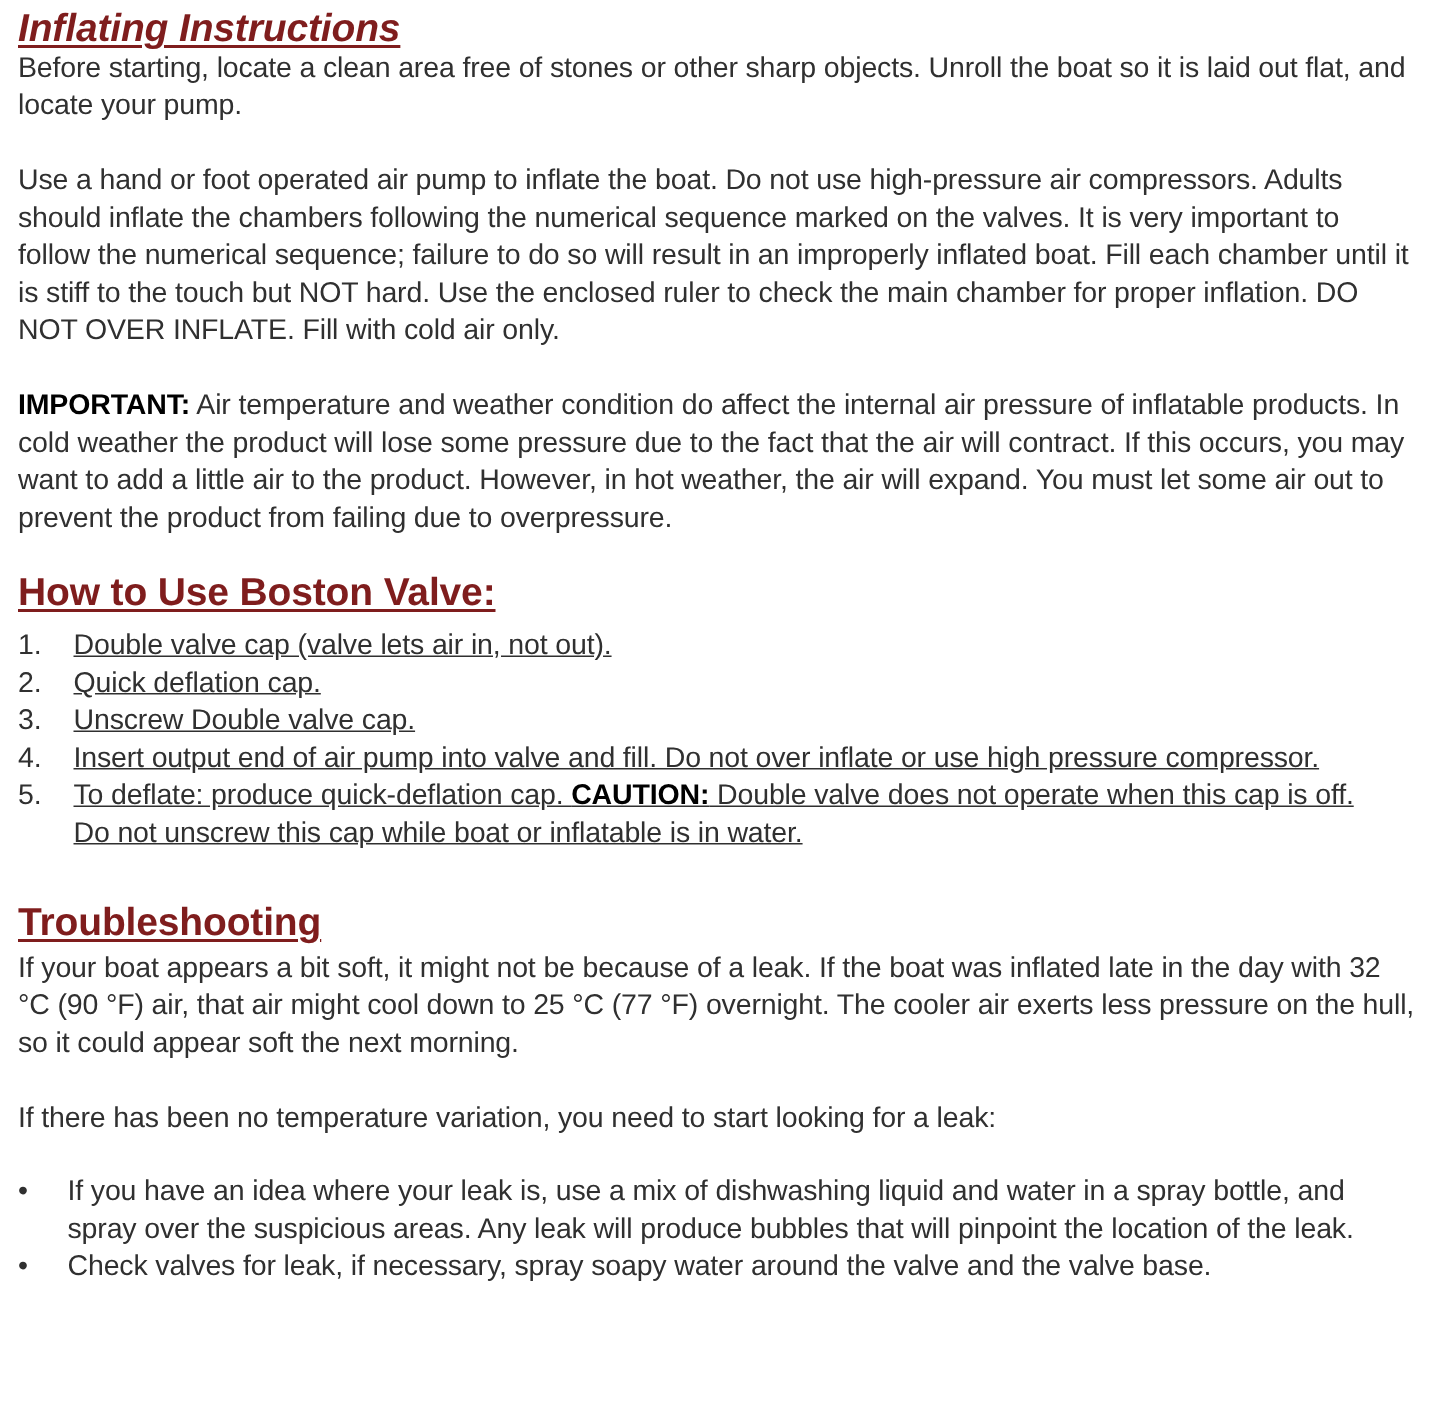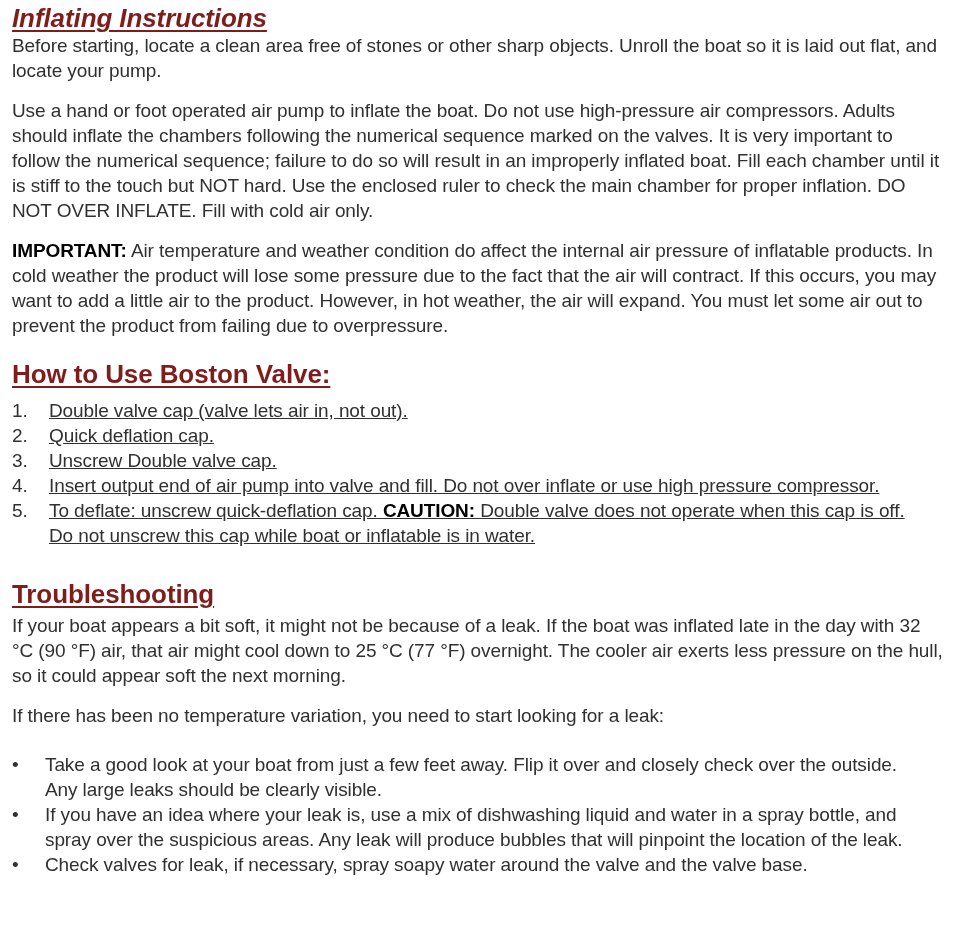--- a/index.html
+++ b/index.html
@@ -20,21 +20,21 @@
     line-height: 30px;
     font-weight: bold;
     color: #7f1d1d;
     text-decoration: underline;
     text-decoration-thickness: 2px;
     text-underline-offset: 3px;
     margin: 0;
   }
   .heading.italic { font-style: italic; }
   p { margin: 0; }
-  .para-gap { margin-top: 15px; }
+  .para-gap { margin-top: 25px; }
   b, strong { color: #000000; }
 
   .h2-boston { margin-top: 21px; margin-bottom: 3px; }
   .h2-trouble { margin-top: 31px; margin-bottom: 4px; }
 
   ol.steps {
     list-style: none;
     counter-reset: step;
     margin: 9px 30px 0 0;
     padding: 0 0 0 37px;
@@ -76,28 +76,27 @@
     <p class="para-gap"><b>IMPORTANT:</b><span> Air temperature and weather condition do affect the internal air pressure of inflatable products. In cold weather the product will lose some pressure due to the fact that the air will contract. If this occurs, you may want to add a little air to the product. However, in hot weather, the air will expand. You must let some air out to prevent the product from failing due to overpressure.</span></p>
   </section>
 
   <section>
     <h2 class="heading h2-boston">How to Use Boston Valve:</h2>
     <ol class="steps">
       <li><span>Double valve cap (valve lets air in, not out).</span><b></b><span></span></li>
       <li><span>Quick deflation cap.</span><b></b><span></span></li>
       <li><span>Unscrew Double valve cap.</span><b></b><span></span></li>
       <li><span>Insert output end of air pump into valve and fill. Do not over inflate or use high pressure compressor.</span><b></b><span></span></li>
-      <li><span>To deflate: unscrew quick-deflation cap. </span><b>CAUTION:</b><span> Double valve does not operate when this cap is off. Do not unscrew this cap while boat or inflatable is in water.</span></li>
+      <li><span>To deflate: produce quick-deflation cap. </span><b>CAUTION:</b><span> Double valve does not operate when this cap is off. Do not unscrew this cap while boat or inflatable is in water.</span></li>
     </ol>
   </section>
 
   <section>
     <h2 class="heading h2-trouble">Troubleshooting</h2>
     <p>If your boat appears a bit soft, it might not be because of a leak. If the boat was inflated late in the day with 32 °C (90 °F) air, that air might cool down to 25 °C (77 °F) overnight. The cooler air exerts less pressure on the hull, so it could appear soft the next morning.</p>
     <p class="para-gap">If there has been no temperature variation, you need to start looking for a leak:</p>
     <ul class="bullets">
-      <li>Take a good look at your boat from just a few feet away. Flip it over and closely check over the outside. Any large leaks should be clearly visible.</li>
       <li>If you have an idea where your leak is, use a mix of dishwashing liquid and water in a spray bottle, and spray over the suspicious areas. Any leak will produce bubbles that will pinpoint the location of the leak.</li>
       <li>Check valves for leak, if necessary, spray soapy water around the valve and the valve base.</li>
     </ul>
   </section>
 
 </div>
 
 </body></html>

